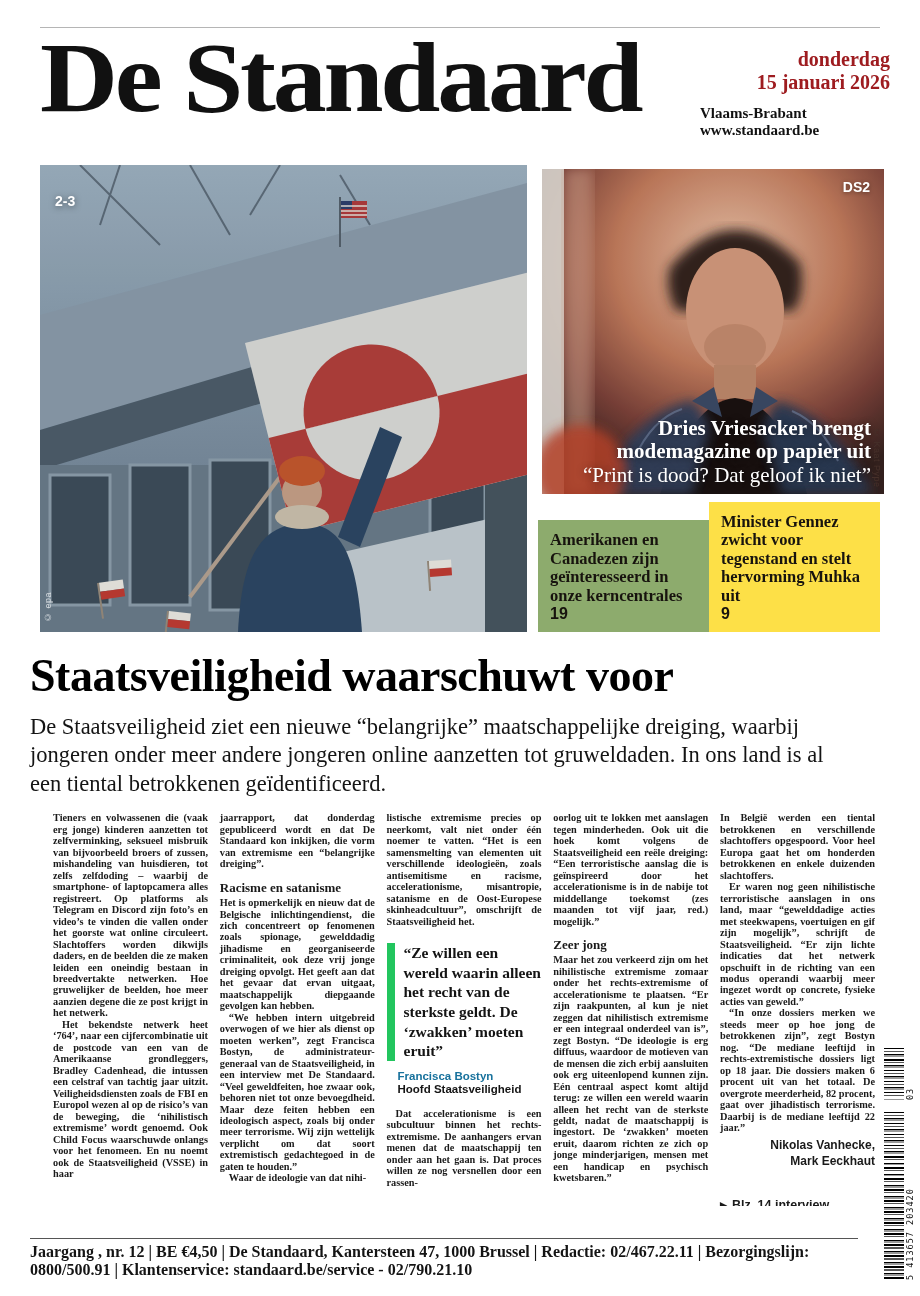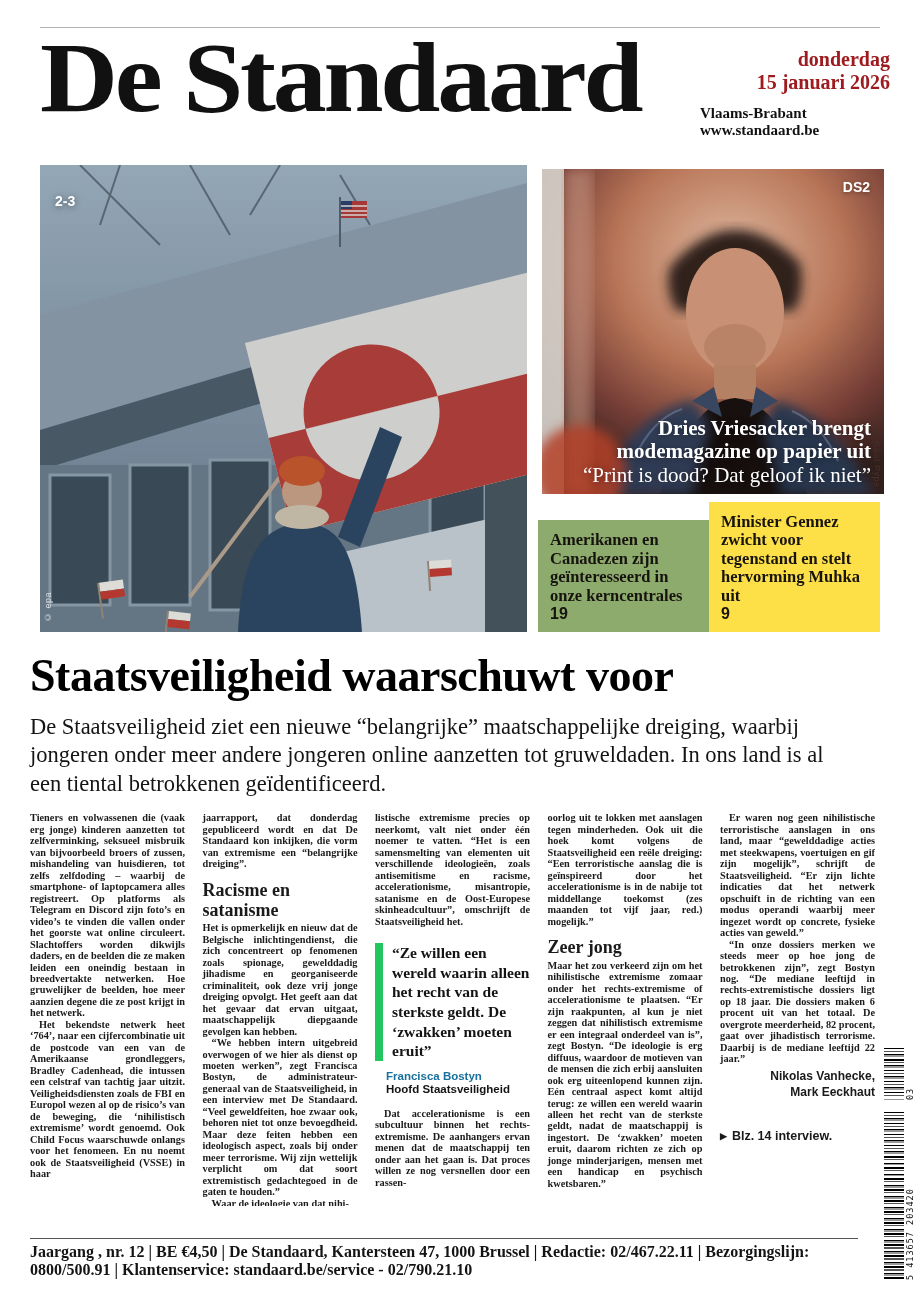--- a/index.html
+++ b/index.html
@@ -44,25 +44,25 @@
   .teaser-green{background:#8dab6d;}
   .teaser-red{background:#fde047;}
   .teaser h3{margin:0;font-size:16.5px;line-height:1.12;font-weight:700;color:#17130e;}
   .teaser .num{margin-top:auto;font-family:"Liberation Sans",sans-serif;font-weight:700;
                font-size:16px;color:#17130e;}
 
   
   .article{position:absolute;left:30px;top:652px;width:845px;}
   .headline{margin:0;font-size:46px;line-height:1.06;font-weight:700;letter-spacing:-.5px;color:#000;}
   .standfirst{margin:12px 0 0;font-size:22.5px;line-height:1.27;width:805px;color:#141414;}
-  .cols{margin-top:14px;display:flex;justify-content:space-between;height:394px;overflow:hidden;}
+  .cols{margin-top:14px;display:flex;justify-content:space-between;height:394px;overflow:hidden;margin-left:23px;}
   .col{width:155px;text-align:justify;font-size:10.3px;line-height:1.115;font-weight:600;color:#1a1a1a;}
   .col p{margin:0;}
   .col p.pi{text-indent:9px;}
-  .col h4{margin:11px 0 2px;font-size:18px;font-weight:700;text-align:left;line-height:1.1;}
+  .col h4{margin:11px 0 2px;font-size:13px;font-weight:700;text-align:left;line-height:1.1;}
   .quoteblock{margin:16px 0 12px;text-align:left;}
   .qtext{border-left:8px solid #22c55e;padding-left:9px;font-size:15.5px;line-height:1.27;
          font-weight:600;color:#141414;}
   .qname{margin:9px 0 0 11px;font-family:"Liberation Sans",sans-serif;font-weight:700;
          font-size:11.5px;color:#17719c;}
   .qrole{margin-left:11px;font-family:"Liberation Sans",sans-serif;font-size:11.5px;color:#141414;}
   .byline{margin-top:3px;text-align:right;font-family:"Liberation Sans",sans-serif;
           font-weight:700;font-size:12px;line-height:1.35;}
   .ref{margin-top:30px;text-align:left;font-family:"Liberation Sans",sans-serif;font-size:12.5px;}
   .ref .arrow{font-size:9px;margin-right:5px;vertical-align:1px;}
@@ -246,20 +246,21 @@
             <div class="qrole">Hoofd Staatsveiligheid</div>
           </div>
           <p class="pi">Dat accelerationisme is een subcultuur binnen het rechts-extremisme. De aanhangers ervan menen dat de maatschappij ten onder aan het gaan is. Dat proces willen ze nog versnellen door een rassen-</p>
         </div>
         <div class="col">
           <p>oorlog uit te lokken met aanslagen tegen minderheden. Ook uit die hoek komt volgens de Staatsveiligheid een reële dreiging: “Een terroristische aanslag die is geïnspireerd door het accelerationisme is in de nabije tot middellange toekomst (zes maanden tot vijf jaar, red.) mogelijk.”</p>
           <h4>Zeer jong</h4>
           <p>Maar het zou verkeerd zijn om het nihilistische extremisme zomaar onder het rechts-extremisme of accelerationisme te plaatsen. “Er zijn raakpunten, al kun je niet zeggen dat nihilistisch extremisme er een integraal onderdeel van is”, zegt Bostyn. “De ideologie is erg diffuus, waardoor de motieven van de mensen die zich erbij aansluiten ook erg uiteenlopend kunnen zijn. Eén centraal aspect komt altijd terug: ze willen een wereld waarin alleen het recht van de sterkste geldt, nadat de maatschappij is ingestort. De ‘zwakken’ moeten eruit, daarom richten ze zich op jonge minderjarigen, mensen met een handicap en psychisch kwetsbaren.”</p>
         </div>
         <div class="col">
+          <p>In België werden een tiental betrokkenen en verschillende slachtoffers opgespoord. Voor heel Europa gaat het om honderden betrokkenen en enkele duizenden slachtoffers.</p>
           <p class="pi">Er waren nog geen nihilistische terroristische aanslagen in ons land, maar “gewelddadige acties met steekwapens, voertuigen en gif zijn mogelijk”, schrijft de Staatsveiligheid. “Er zijn lichte indicaties dat het netwerk opschuift in de richting van een modus operandi waarbij meer ingezet wordt op concrete, fysieke acties van geweld.”</p>
           <p class="pi">“In onze dossiers merken we steeds meer op hoe jong de betrokkenen zijn”, zegt Bostyn nog. “De mediane leeftijd in rechts-extremistische dossiers ligt op 18 jaar. Die dossiers maken 6 procent uit van het totaal. De overgrote meerderheid, 82 procent, gaat over jihadistisch terrorisme. Daarbij is de mediane leeftijd 22 jaar.”</p>
           <div class="byline">
             <div>Nikolas Vanhecke,</div>
             <div>Mark Eeckhaut</div>
           </div>
           <div class="ref"><span class="arrow">▶</span><b>Blz. 14 </b><span>interview.</span></div>
         </div>
       </div>
   </section>

